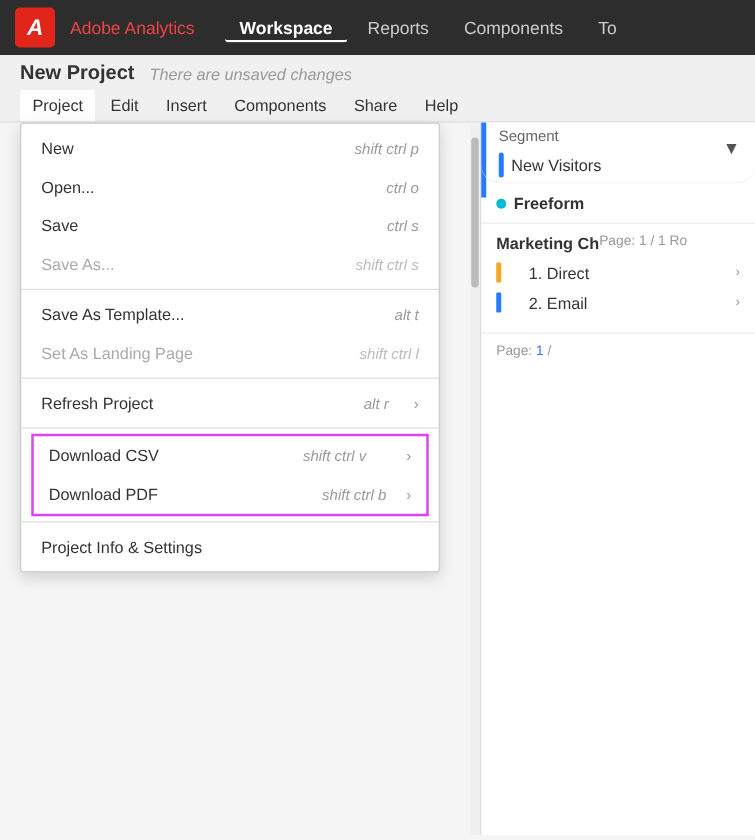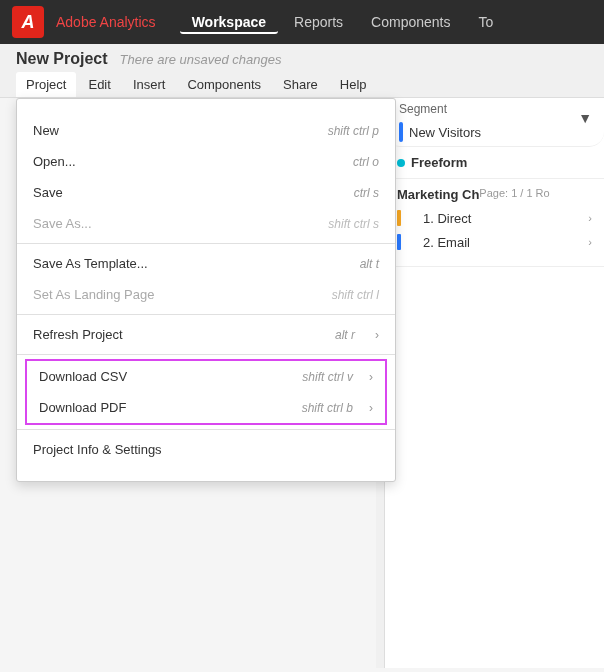--- a/index.html
+++ b/index.html
@@ -105,23 +105,23 @@
       position: relative;
     }
     .dropdown-menu {
       position: absolute;
       top: 0;
       left: 16px;
       background: white;
       border: 1px solid #ccc;
       border-radius: 3px;
       box-shadow: 0 4px 12px rgba(0,0,0,0.15);
-      width: 380px;
+      width: 336px;
       z-index: 100;
-      padding: 16px 0;
+      padding: 4px 0;
     }
     .dropdown-item {
       display: flex;
       align-items: center;
       justify-content: space-between;
       padding: 8px 16px;
       cursor: pointer;
       color: #333;
     }
     .dropdown-item.disabled {
@@ -364,21 +364,21 @@
         <span class="dropdown-item-shortcut">alt r</span>
         <span class="dropdown-item-arrow">›</span>
       </span>
     </div>
     <div class="dropdown-divider"></div>
 
     <div style="border: 2px solid #d946ef; margin: 2px 8px;">
 
       <div class="dropdown-item" style="border: none; padding: 8px 12px;">
         <span class="dropdown-item-label">Download CSV</span>
-        <span style="display:flex;align-items:center;gap:16px;">
+        <span style="display:flex;align-items:center;gap:32px;">
           <span class="dropdown-item-shortcut">shift ctrl v</span>
           <span class="dropdown-item-arrow">›</span>
         </span>
       </div>
 
       <div class="dropdown-item" style="border: none; padding: 8px 12px;">
         <span class="dropdown-item-label">Download PDF</span>
         <span style="display:flex;align-items:center;gap:16px;">
           <span class="dropdown-item-shortcut">shift ctrl b</span>
           <span class="dropdown-item-arrow">›</span>
@@ -429,17 +429,20 @@
       </div>
       <div class="table-row-item">
         <div class="row-bar blue"></div>
         <span class="row-label">2. Email</span>
         <span class="row-arrow">›</span>
       </div>
     </div>
 
     <div class="page-section">
       <div class="table-header">
+        <span class="page-subtitle">
+          Page: <span class="page-num">1</span> /
+        </span>
       </div>
     </div>
   </div>
 
 </div>
 
 </body></html>

